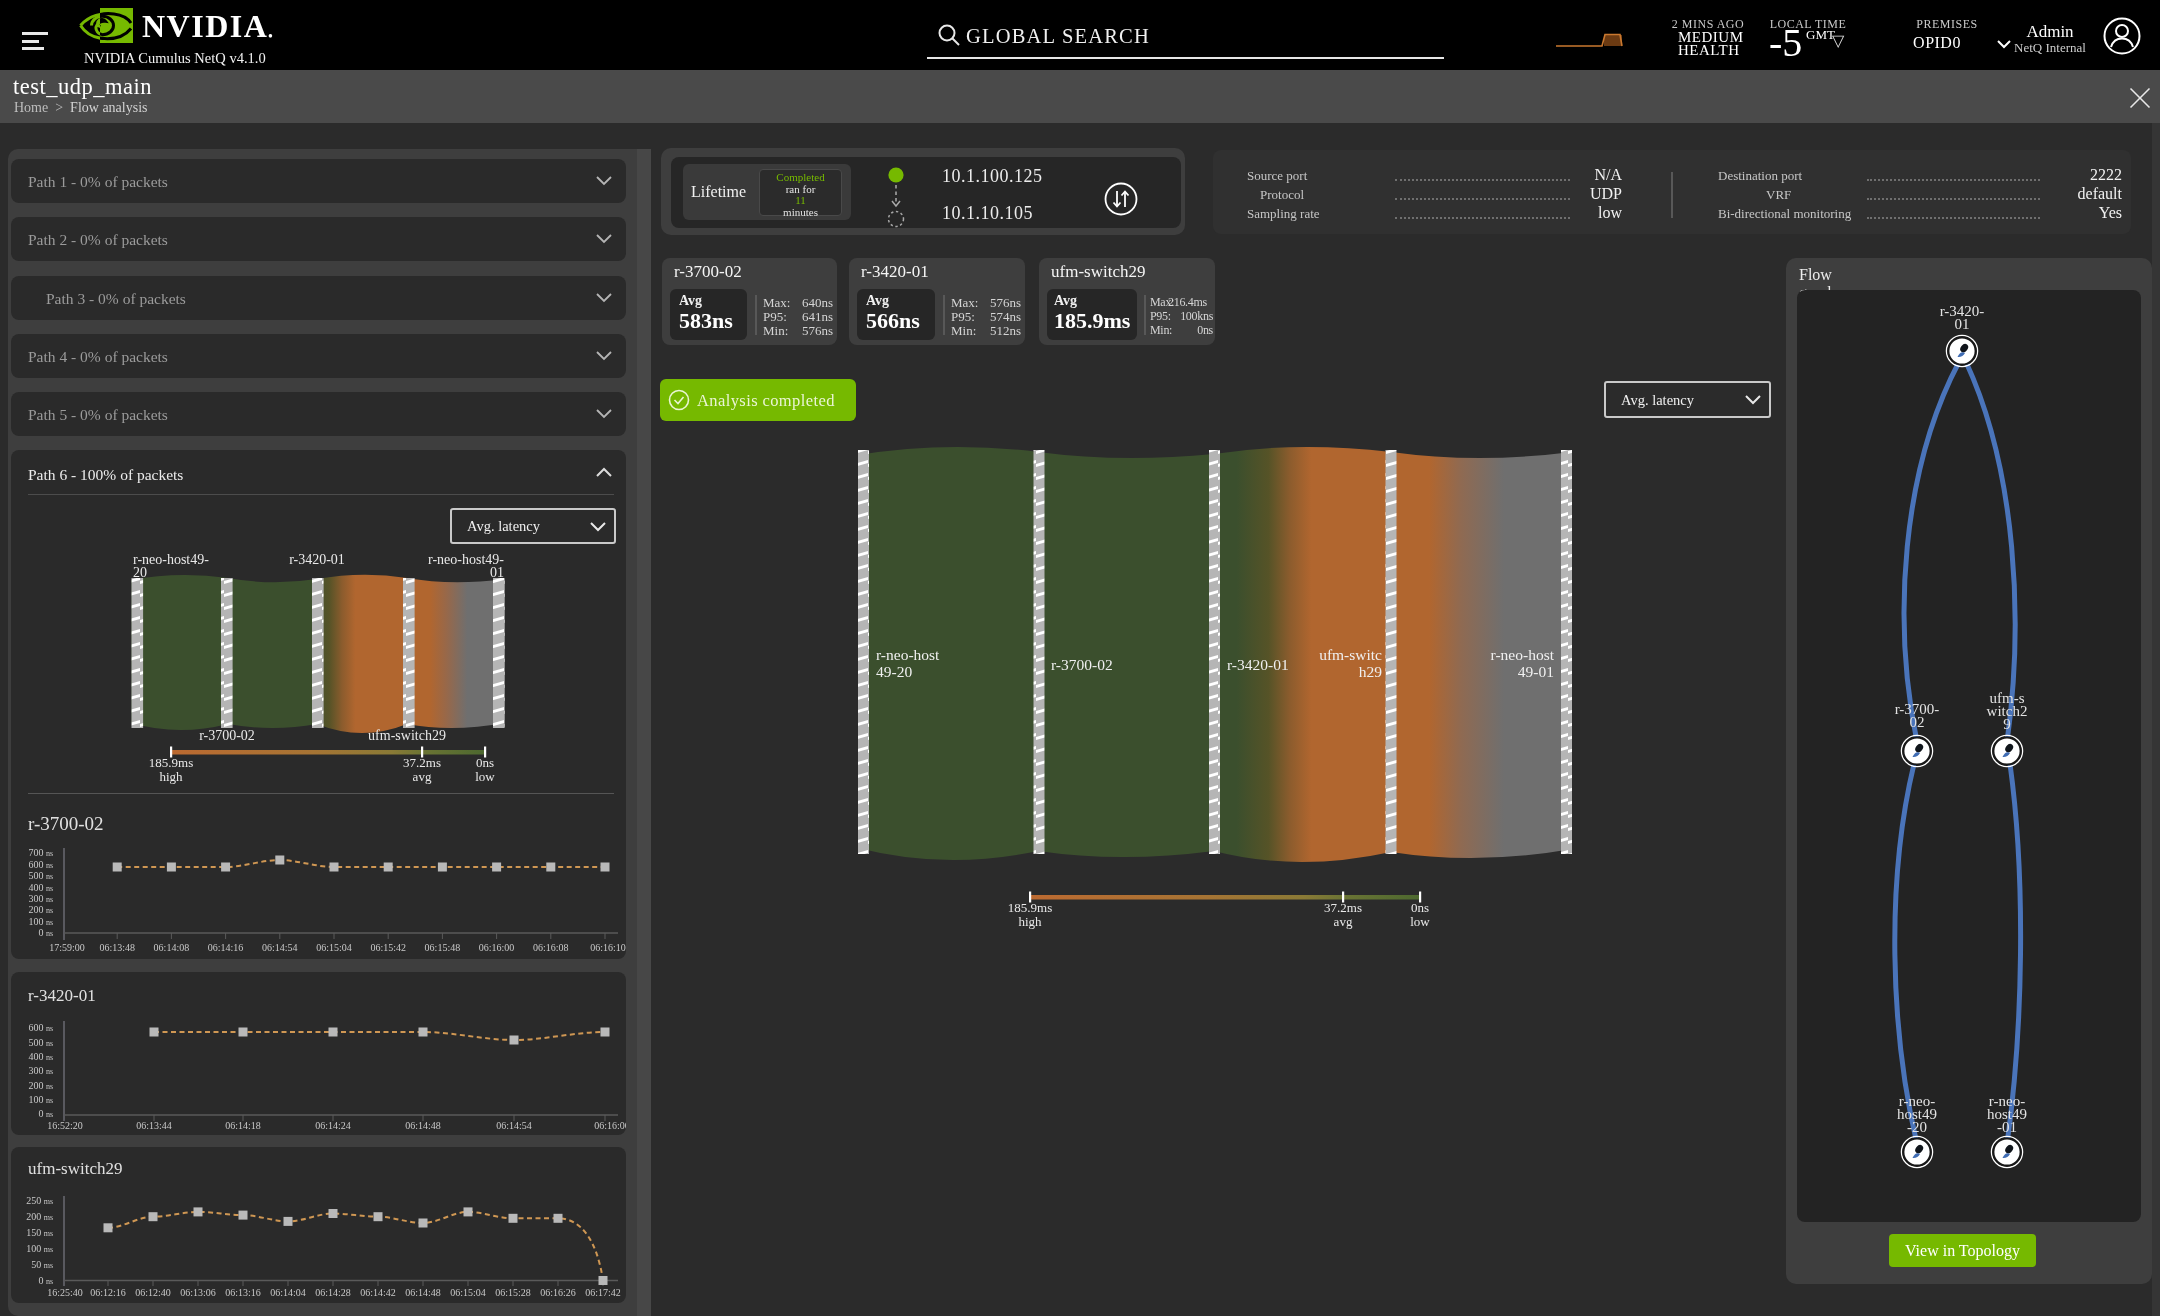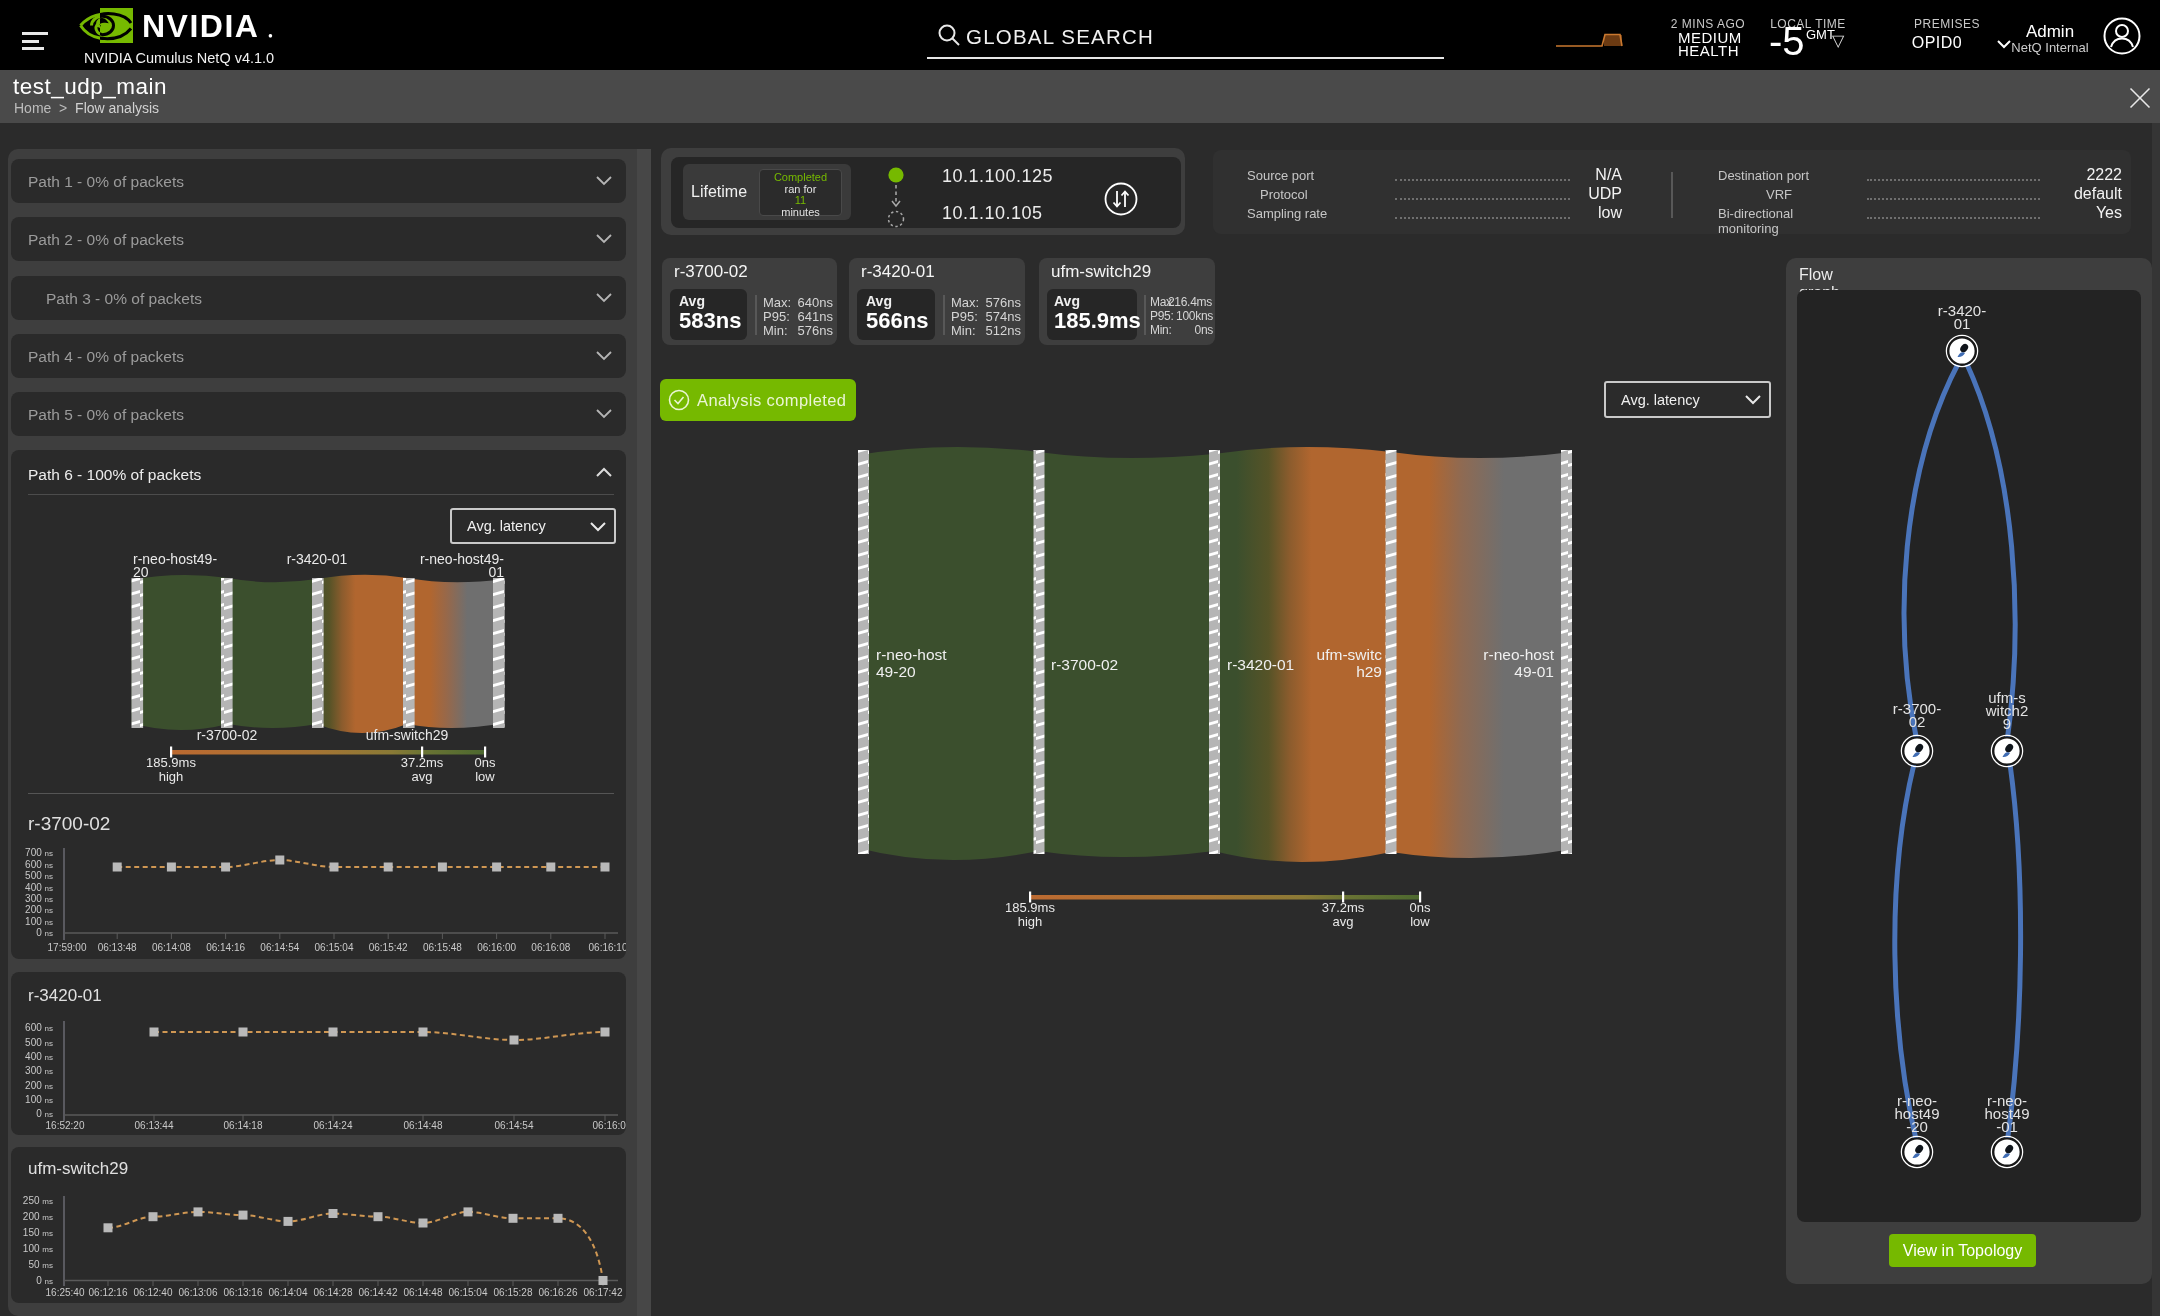--- a/index.html
+++ b/index.html
@@ -1,19 +1,19 @@
 <!DOCTYPE html>
 <html><head>
 <meta charset="utf-8">
 <style>
   * { margin:0; padding:0; box-sizing:border-box; }
   html,body { width:2160px; height:1316px; background:#2b2b2b; overflow:hidden;
     font-family:"Liberation Sans", sans-serif; }
   .abs { position:absolute; }
-  #page { position:relative; width:1852px; height:1316px; }
+  #page { position:relative; width:1852px; height:1316px;font-family:Liberation Serif, serif; }
   .card { background:#2a2a2a; border-radius:8px; }
   .lite { background:#3e3e3e; border-radius:10px; }
 </style>
 </head>
 <body>
 <div id="page">
 
 <div class="abs" style="left:0;top:0;width:2160px;height:70px;background:#000;"></div>
 <div id="hdr">
 

